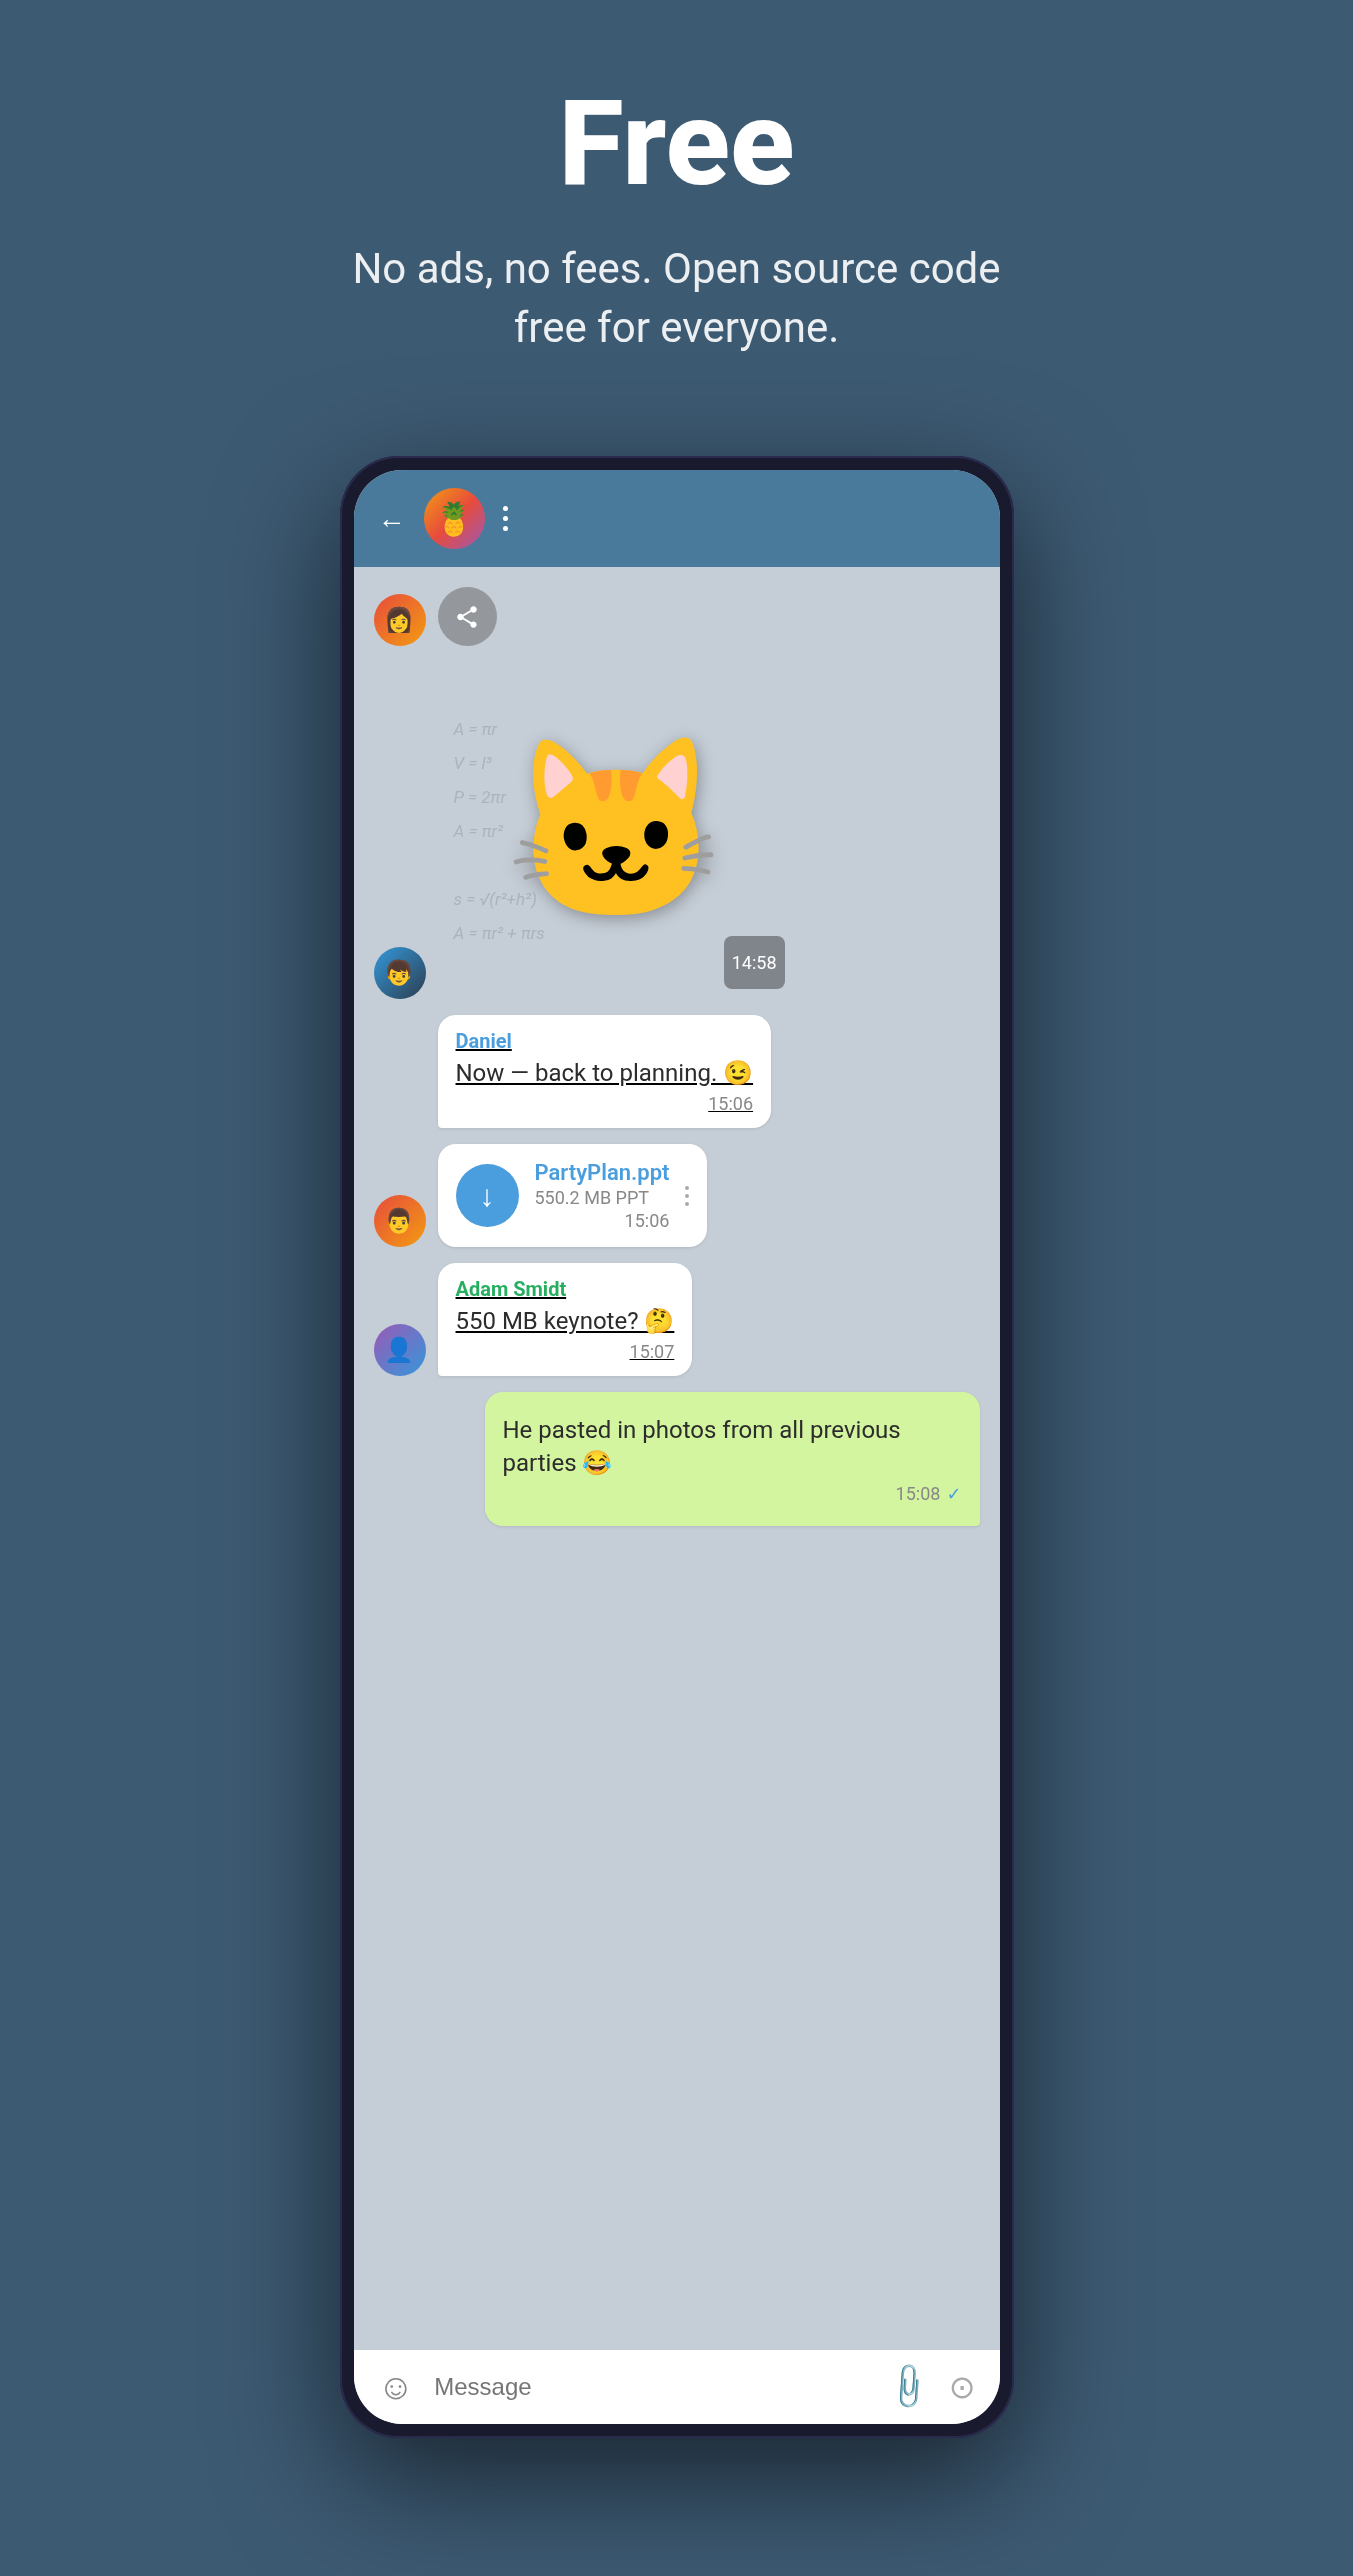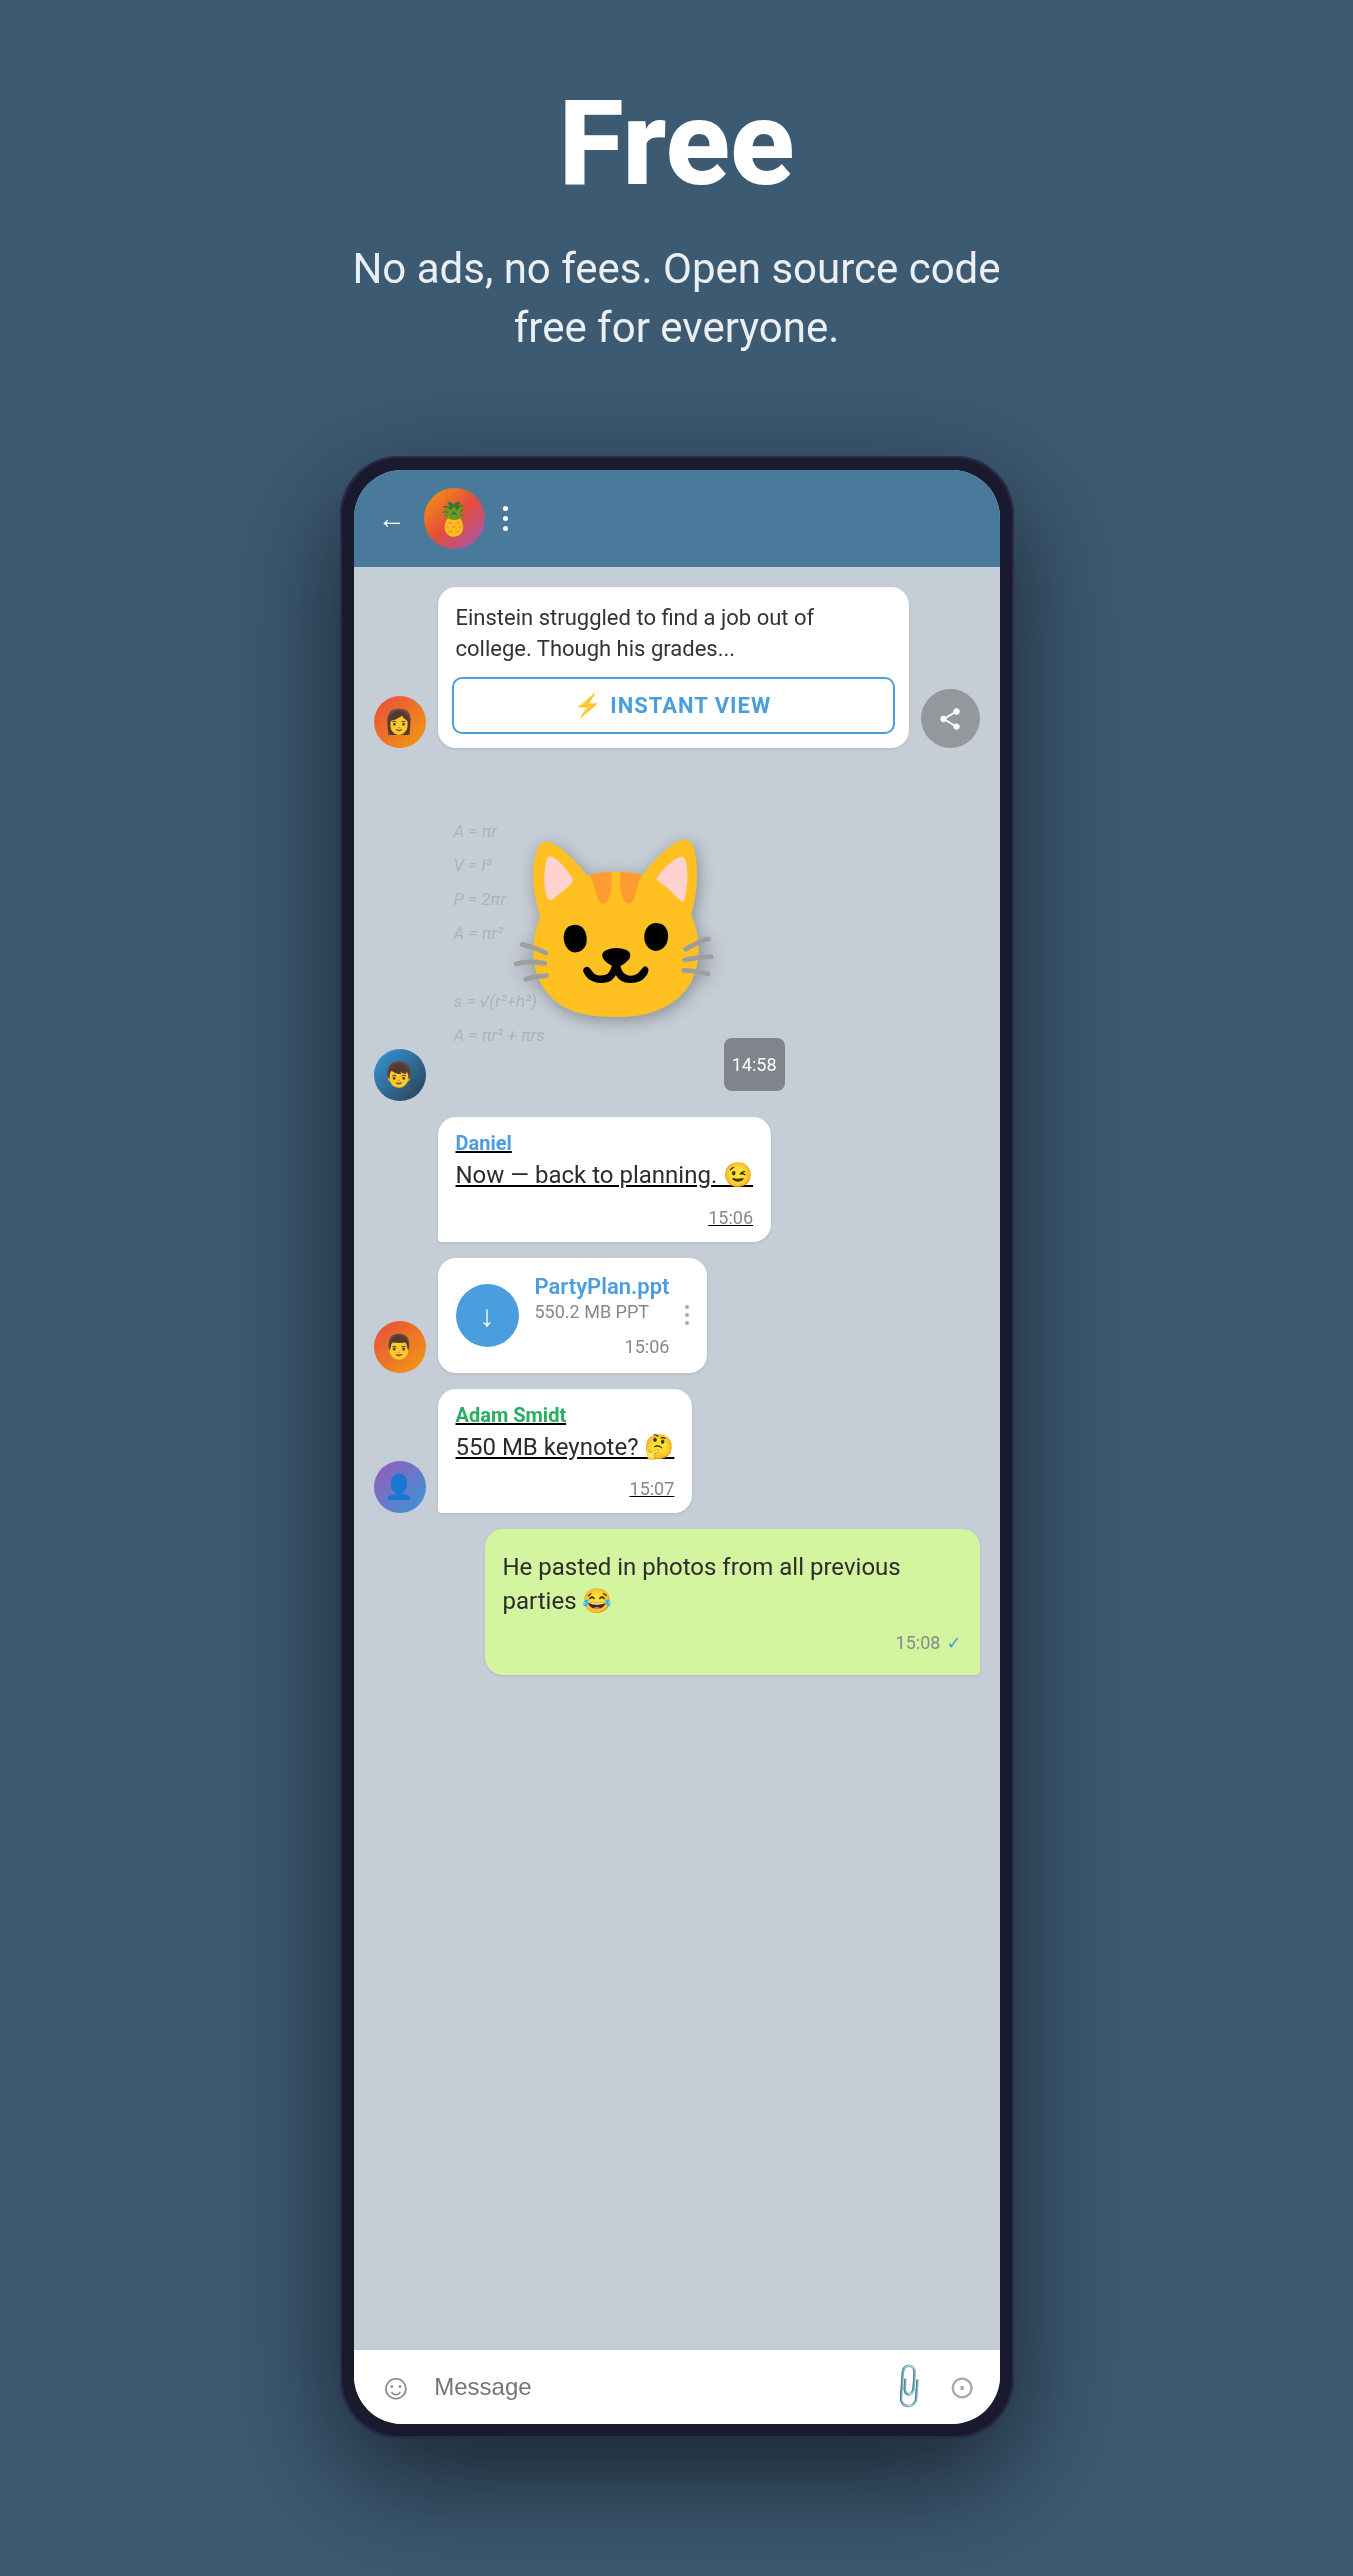--- a/index.html
+++ b/index.html
@@ -250,21 +250,21 @@
       font-size: 24px;
       color: #2c2c2c;
       line-height: 1.4;
     }
 
     .msg-meta {
       display: flex;
       justify-content: flex-end;
       align-items: flex-end;
       gap: 6px;
-      margin-top: 14px;
+      margin-top: 2px;
     }
 
     .msg-time {
       font-size: 18px;
       color: #888;
     }
 
     .msg-check {
       color: #4a9ede;
       font-size: 18px;
@@ -394,27 +394,20 @@
           <div class="more-dot"></div>
           <div class="more-dot"></div>
           <div class="more-dot"></div>
         </div>
       </div>
 
       <div class="chat-body">
 
         <div class="msg-row">
           <div class="user-avatar" style="background: linear-gradient(135deg, #e74c3c, #f39c12);">👩</div>
-          <div class="article-bubble">
-            <div class="article-text">Einstein struggled to find a job out of college. Though his grades...</div>
-            <div class="instant-view-btn">
-              <span class="iv-icon">⚡</span>
-              <span class="iv-text">INSTANT VIEW</span>
-            </div>
-          </div>
           <div class="share-btn">
             <svg width="26" height="26" viewBox="0 0 24 24" fill="white">
               <path d="M18 16.08c-.76 0-1.44.3-1.96.77L8.91 12.7c.05-.23.09-.46.09-.7s-.04-.47-.09-.7l7.05-4.11c.54.5 1.25.81 2.04.81 1.66 0 3-1.34 3-3s-1.34-3-3-3-3 1.34-3 3c0 .24.04.47.09.7L8.04 9.81C7.5 9.31 6.79 9 6 9c-1.66 0-3 1.34-3 3s1.34 3 3 3c.79 0 1.5-.31 2.04-.81l7.12 4.16c-.05.21-.08.43-.08.65 0 1.61 1.31 2.92 2.92 2.92s2.92-1.31 2.92-2.92c0-1.61-1.31-2.92-2.92-2.92z"></path>
             </svg>
           </div>
         </div>
 
         <div class="msg-row">
           <div class="user-avatar" style="background: linear-gradient(135deg, #3498db, #2c3e50);">👦</div>
           <div style="position:relative; width:357px; height:337px;">

